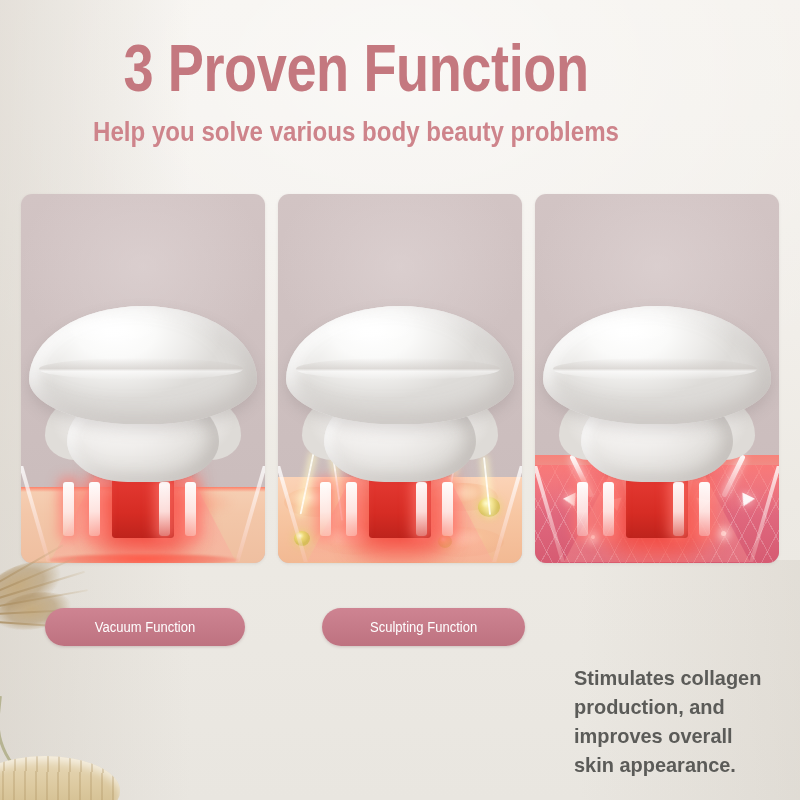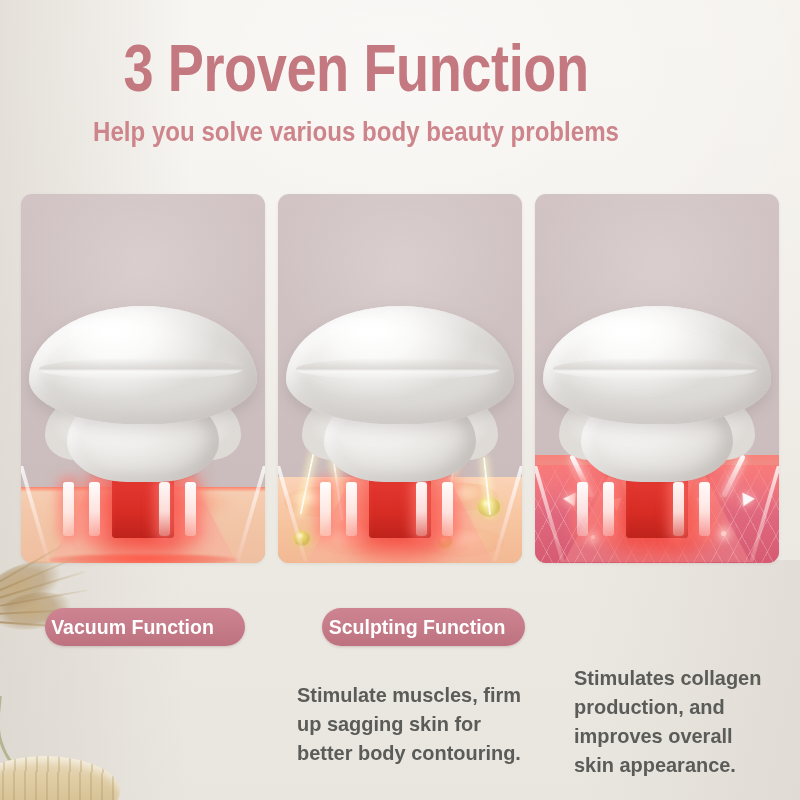--- a/index.html
+++ b/index.html
@@ -156,21 +156,21 @@
   .basket{position:absolute;left:-30px;bottom:-26px;width:150px;height:70px;border-radius:50%;
      background:linear-gradient(180deg,#E8D9B8 0%, #DCC99F 45%, #CBB584 100%);
      box-shadow:inset 0 5px 9px rgba(255,255,255,.6);}
   .basket-weave{position:absolute;inset:0;border-radius:50%;opacity:.55;
      background:repeating-linear-gradient(92deg, rgba(170,142,92,.55) 0 2px, rgba(170,142,92,0) 2px 11px);}
 
   
   .badges{position:absolute;left:0;top:608px;width:800px;height:38px;}
   .badge{position:absolute;height:38px;border-radius:19px;
      background:linear-gradient(180deg,#CE8492 0%, #C57A88 55%, #BE7280 100%);
-     color:#FFFFFF;font-size:21px;font-weight:700;line-height:38px;
+     color:#FFFFFF;font-size:14px;font-weight:400;line-height:38px;text-align:center;
      box-shadow:0 1px 3px rgba(130,90,98,.28);white-space:nowrap;}
   .badge span{display:inline-block;transform:scaleX(.93);}
   #badge-1{left:45px;width:200px;}
   #badge-2{left:322px;width:203px;}
   #badge-3{left:562px;width:203px;}
 
   
   .descs{position:absolute;left:0;top:658px;width:800px;height:120px;}
   .desc{position:absolute;font-size:21px;line-height:29px;font-weight:700;color:#5B5B58;}
   .desc span{display:block;transform:scaleX(.95);transform-origin:0 50%;white-space:nowrap;}
@@ -336,24 +336,19 @@
 <div class="badges">
   <div class="badge" id="badge-1">
     <span>Vacuum Function</span>
   </div>
   <div class="badge" id="badge-2">
     <span>Sculpting Function</span>
   </div>
 </div>
 
 <div class="descs">
-  <div class="desc" id="desc-2">
-    <span>Stimulate muscles, firm</span>
-    <span>up sagging skin for</span>
-    <span>better body contouring.</span>
-  </div>
   <div class="desc" id="desc-3">
     <span>Stimulates collagen</span>
     <span>production, and</span>
     <span>improves overall</span>
     <span>skin appearance.</span>
   </div>
 </div>
 
 </body></html>

